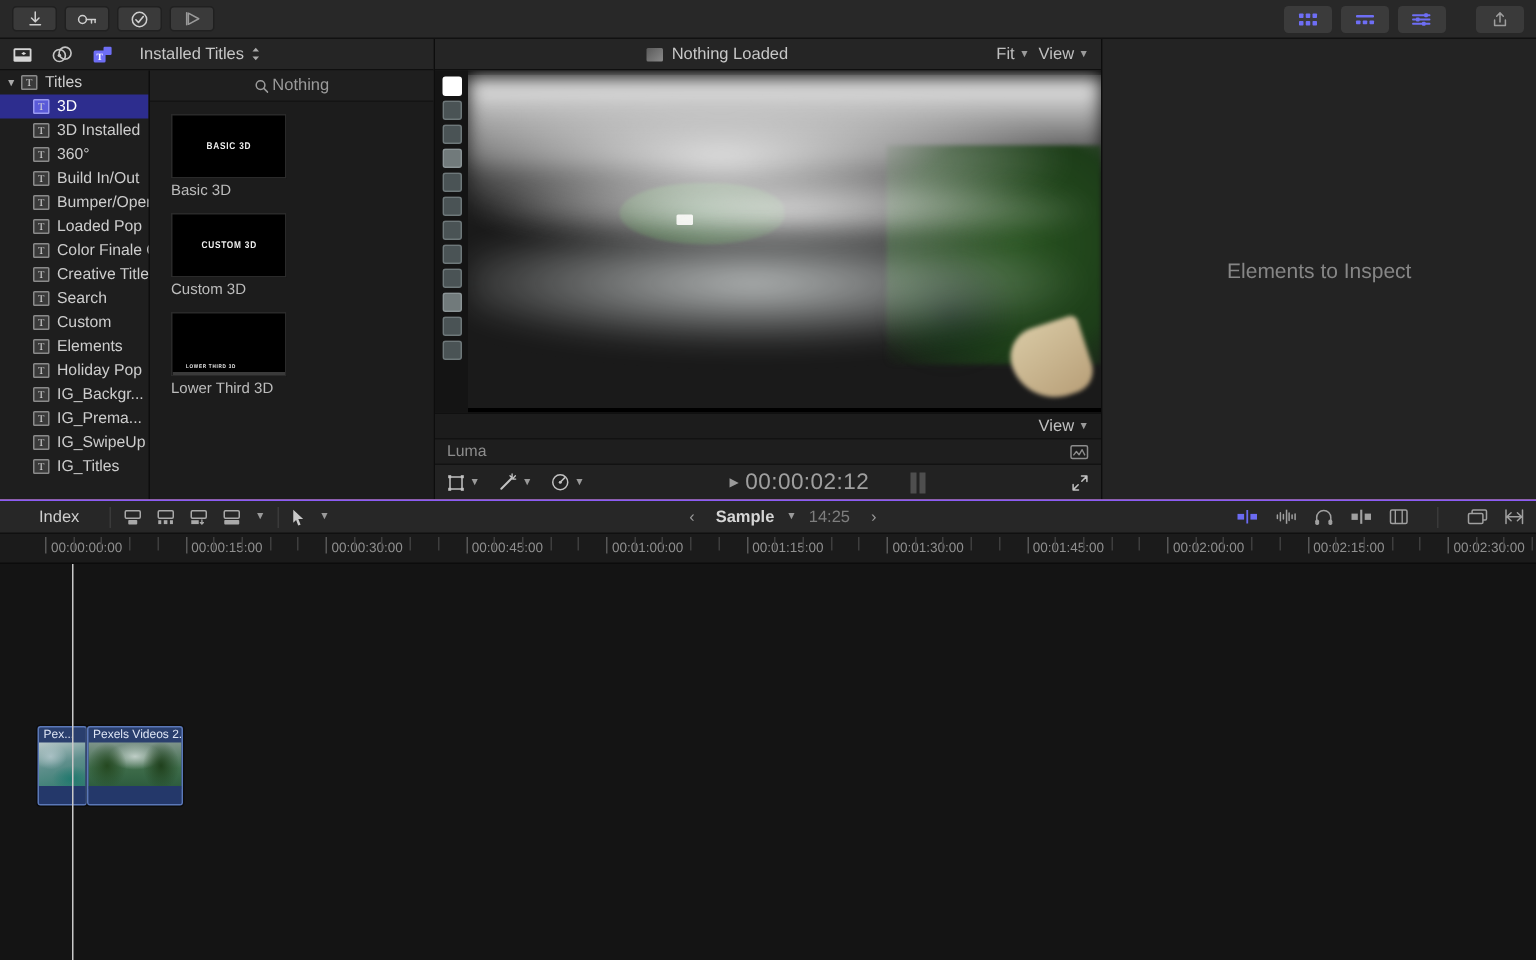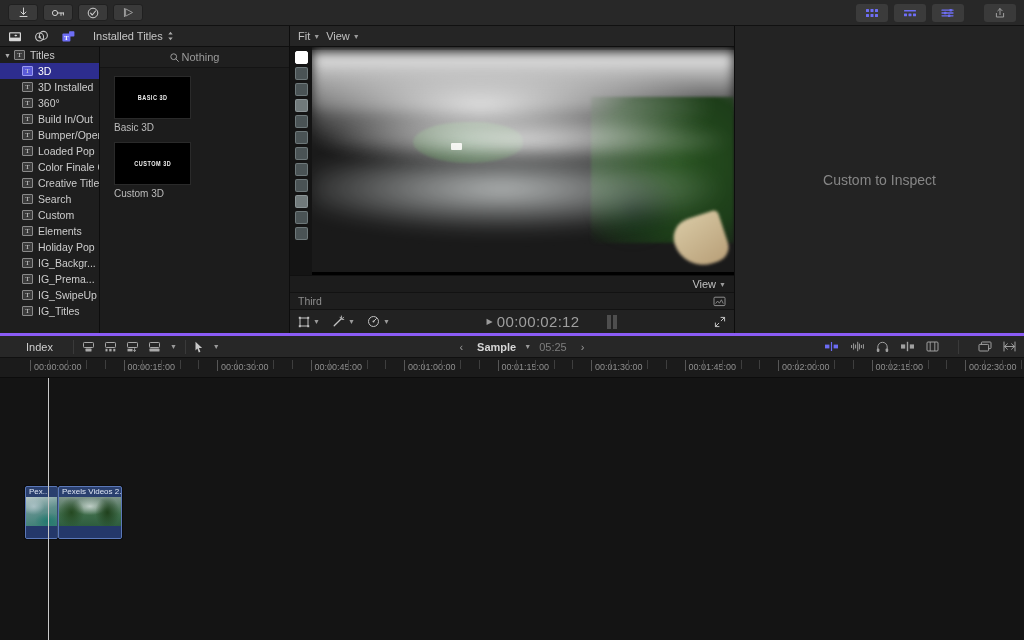--- a/index.html
+++ b/index.html
@@ -168,21 +168,21 @@
   }
   .tc-play { font-size:8px; color:#9b9b9b; }
   .tc-bars { display:flex; gap:2px; margin-left:24px; }
   .tc-bar { width:4px; height:14px; background:#4e4e4e; }
 
   
   .inspector { flex:1; background:#232323; display:flex; align-items:center; justify-content:center; }
   .nothing { font-size:14px; color:#868686; }
 
   
-  .timeline { flex:1; display:flex; flex-direction:column; background:#fca5a5; border-top:3px solid #8b5cf6; }
+  .timeline { flex:1; display:flex; flex-direction:column; background:#fca5a5; border-top:1px solid #8b5cf6; }
   .tl-bar {
     height:22px; background:#272727; border-bottom:1px solid #101010;
     display:flex; align-items:center; padding:0 8px; gap:0; flex:0 0 22px;
   }
   .index-btn { font-size:11px; color:#cfcfcf; padding:0 12px 0 18px; }
   .tl-sep { width:1px; height:14px; background:#3a3a3a; margin:0 8px; }
   .tl-tools { display:flex; align-items:center; gap:9px; color:#a9a9a9; }
   .tl-center { flex:1; display:flex; align-items:center; justify-content:center; gap:8px; }
   .proj-name { font-size:11px; color:#d6d6d6; font-weight:bold; }
   .proj-dur { font-size:11px; color:#7e7e7e; }
@@ -434,27 +434,37 @@
                   <div class="thumb-txt">BASIC 3D</div>
                 </div>
                 <div class="cell-label">Basic 3D</div>
               </div>
               <div class="cell">
                 <div class="thumb">
                   <div class="thumb-txt">CUSTOM 3D</div>
                 </div>
                 <div class="cell-label">Custom 3D</div>
               </div>
+              <div class="cell">
+                <div class="thumb lower">
+                  <div class="thumb-txt">LOWER THIRD 3D</div>
+                </div>
+                <div class="cell-label">Lower Third 3D</div>
+              </div>
             </div>
         </div>
       </div>
     </div>
 
     <div class="viewer">
       <div class="viewer-head">
+        <div class="vh-center">
+          <span class="vh-thumb"></span>
+          <span class="vh-title">Nothing Loaded</span>
+        </div>
         <div class="drop">
           <span>Fit</span>
           <span class="caret">▼</span>
         </div>
         <div class="drop">
           <span>View</span>
           <span class="caret">▼</span>
         </div>
       </div>
 
@@ -489,21 +499,21 @@
       </div>
 
       <div class="viewer-foot">
         <div class="vf-row1">
           <div class="drop">
             <span>View</span>
             <span class="caret">▼</span>
           </div>
         </div>
         <div class="vf-row2">
-          <span class="luma">Third</span>
+          <span class="luma">Luma</span>
           <span>
             <svg width="13" height="11" viewBox="0 0 13 11">
                 <rect x="1" y="1.2" width="11" height="8.4" rx="1" stroke="#8d8d8d" stroke-width="1" fill="none"></rect>
                 <path d="M2.6 7.6l2-2.6 1.8 2.2 2-3.4 1.9 3.8" stroke="#8d8d8d" stroke-width="0.9" fill="none" stroke-linejoin="round"></path>
               </svg>
           </span>
         </div>
         <div class="vf-row3">
           <div class="ctl">
             <svg width="12" height="12" viewBox="0 0 12 12">
@@ -545,21 +555,21 @@
           <span>
             <svg width="12" height="12" viewBox="0 0 12 12">
                 <path d="M7 1.4h3.6V5M5 10.6H1.4V7M10.6 1.4L7.2 4.8M1.4 10.6l3.4-3.4" stroke="#c2c2c2" stroke-width="1" fill="none" stroke-linecap="round" stroke-linejoin="round"></path>
               </svg>
           </span>
         </div>
       </div>
     </div>
 
     <div class="inspector">
-      <div class="nothing">Custom to Inspect</div>
+      <div class="nothing">Elements to Inspect</div>
     </div>
   </div>
 
   <div class="timeline">
     <div class="tl-bar">
       <div class="index-btn">Index</div>
       <div class="tl-sep"></div>
       <div class="tl-tools">
         <span>
           <svg width="13" height="12" viewBox="0 0 13 12">
@@ -599,21 +609,21 @@
               <path d="M1.5 0.8l6.6 6.2H4.9l1.5 3.8-1.6 0.6-1.4-3.8-1.9 1.9z" fill="#c8c8c8"></path>
             </svg>
         </span>
         <span class="caret">▼</span>
       </div>
 
       <div class="tl-center">
         <span class="arrow-btn">‹</span>
         <span class="proj-name">Sample</span>
         <span class="caret">▼</span>
-        <span class="proj-dur">05:25</span>
+        <span class="proj-dur">14:25</span>
         <span class="arrow-btn">›</span>
       </div>
 
       <div class="tl-right">
         <span class="on">
           <svg width="15" height="11" viewBox="0 0 15 11">
               <g fill="#6b6bf2">
                 <rect x="1" y="3.6" width="4.4" height="3.8"></rect>
                 <rect x="9.6" y="3.6" width="4.4" height="3.8"></rect>
                 <rect x="6.9" y="1" width="1.2" height="9"></rect>

